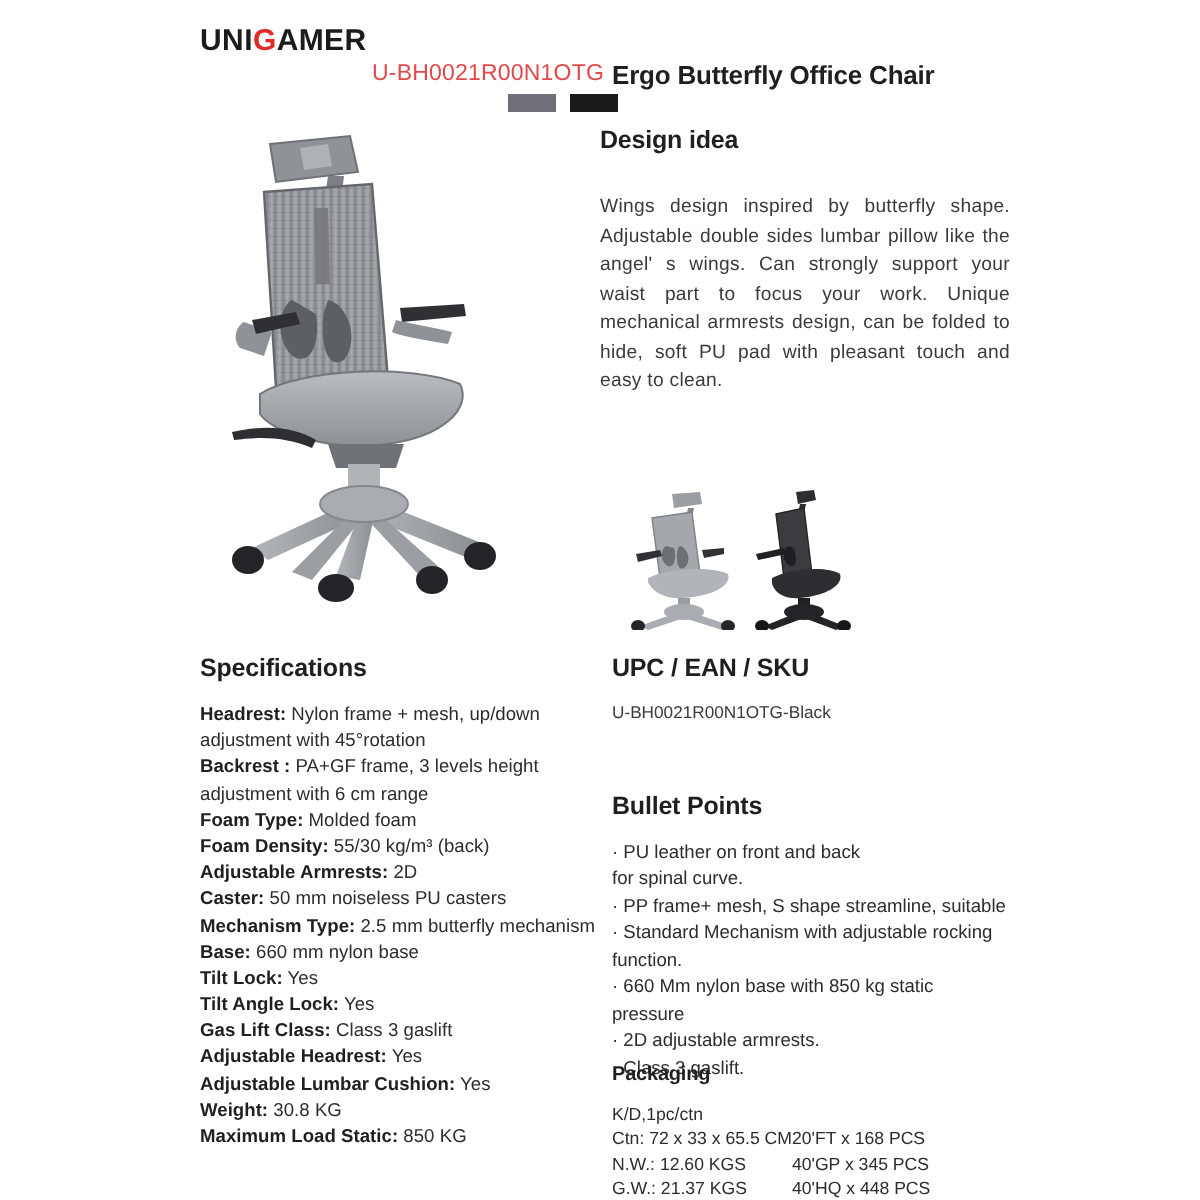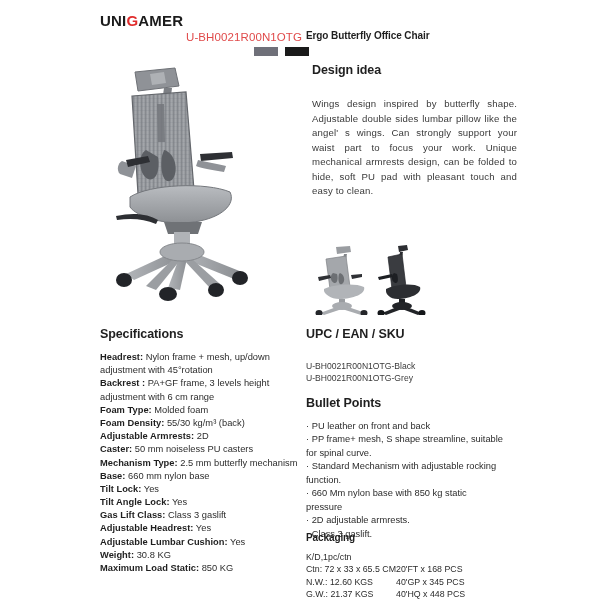--- a/index.html
+++ b/index.html
@@ -54,39 +54,39 @@
   }
   .swatch {
     width: 24px;
     height: 9px;
     display: block;
   }
   .product-title {
     position: absolute;
     left: 306px;
     top: 30px;
-    font-size: 10px;
+    font-size: 13px;
     font-weight: bold;
     color: #1f1f1f;
     letter-spacing: -0.1px;
     white-space: nowrap;
   }
 
   
   .h-sec {
     font-size: 12.5px;
     font-weight: bold;
     color: #1f1f1f;
     letter-spacing: -0.1px;
   }
 
   
   .design-idea {
     position: absolute;
-    left: 312px;
+    left: 300px;
     top: 63px;
     width: 205px;
   }
   .design-idea .body {
     margin-top: 20px;
     font-size: 9.6px;
     line-height: 1.52;
     color: #3a3a3a;
     text-align: justify;
     letter-spacing: 0.15px;
@@ -126,21 +126,21 @@
   .spec-line b { font-weight: bold; color: #1f1f1f; }
 
   
   .upc {
     position: absolute;
     left: 306px;
     top: 327px;
     width: 210px;
   }
   .upc .list {
-    margin-top: 19px;
+    margin-top: 9px;
     font-size: 8.6px;
     line-height: 1.45;
     color: #3a3a3a;
   }
 
   
   .bullets {
     position: absolute;
     left: 306px;
     top: 396px;
@@ -313,30 +313,29 @@
         <span class="spec-line"><b>Adjustable Lumbar Cushion:</b><span> Yes</span></span>
         <span class="spec-line"><b>Weight:</b><span> 30.8 KG</span></span>
         <span class="spec-line"><b>Maximum Load Static:</b><span> 850 KG</span></span>
       </div>
   </div>
 
   <div class="upc">
     <div class="h-sec">UPC / EAN / SKU</div>
     <div class="list" id="upc-list">
         <span style="display: block;">U-BH0021R00N1OTG-Black</span>
-        <span style="display: block;">U-BH0021R00N1OTG-Grey</span>
       </div>
   </div>
 
   <div class="bullets">
     <div class="h-sec">Bullet Points</div>
     <div class="list" id="bullet-list">
         <span class="bl">· PU leather on front and back</span>
+        <span class="bl cont">   for spinal curve.</span>
         <span class="bl">· PP frame+ mesh, S shape streamline, suitable</span>
-        <span class="bl cont">   for spinal curve.</span>
         <span class="bl">· Standard Mechanism with adjustable rocking</span>
         <span class="bl cont">   function.</span>
         <span class="bl">· 660 Mm nylon base with 850 kg static</span>
         <span class="bl cont">pressure</span>
         <span class="bl">· 2D adjustable armrests.</span>
         <span class="bl">· Class 3 gaslift.</span>
       </div>
   </div>
 
   <div class="packaging">

